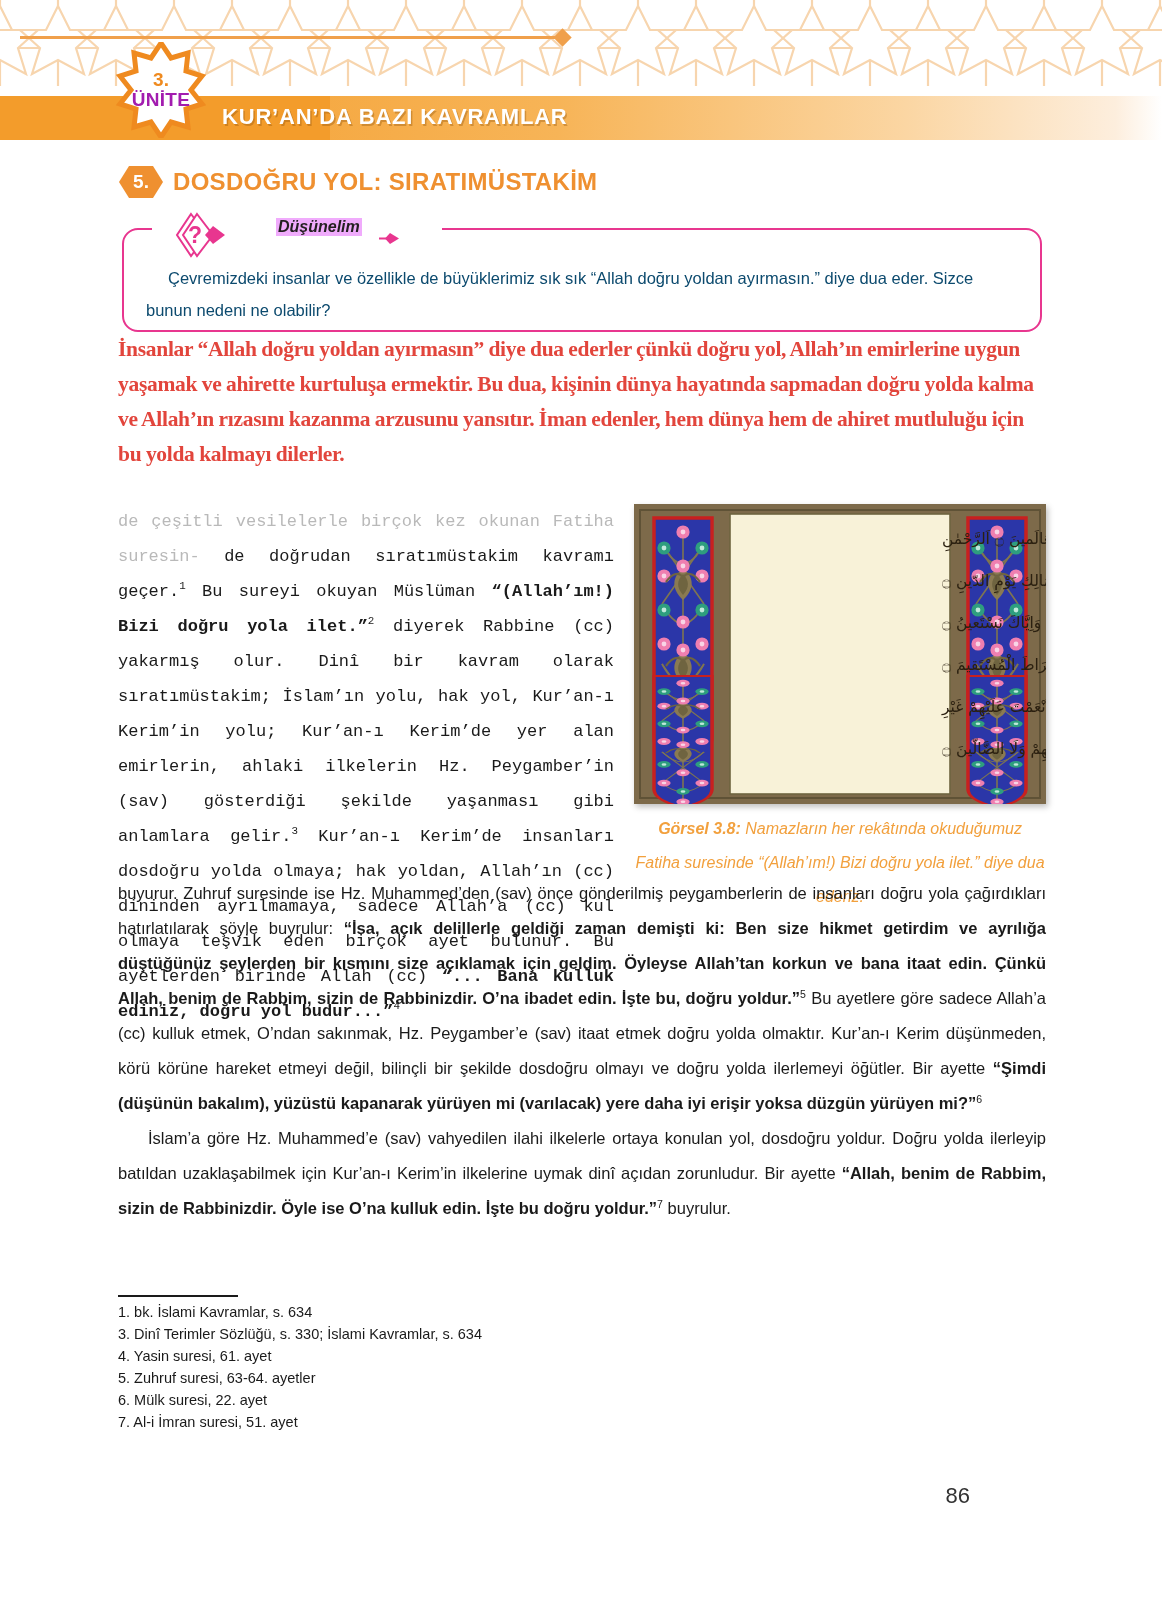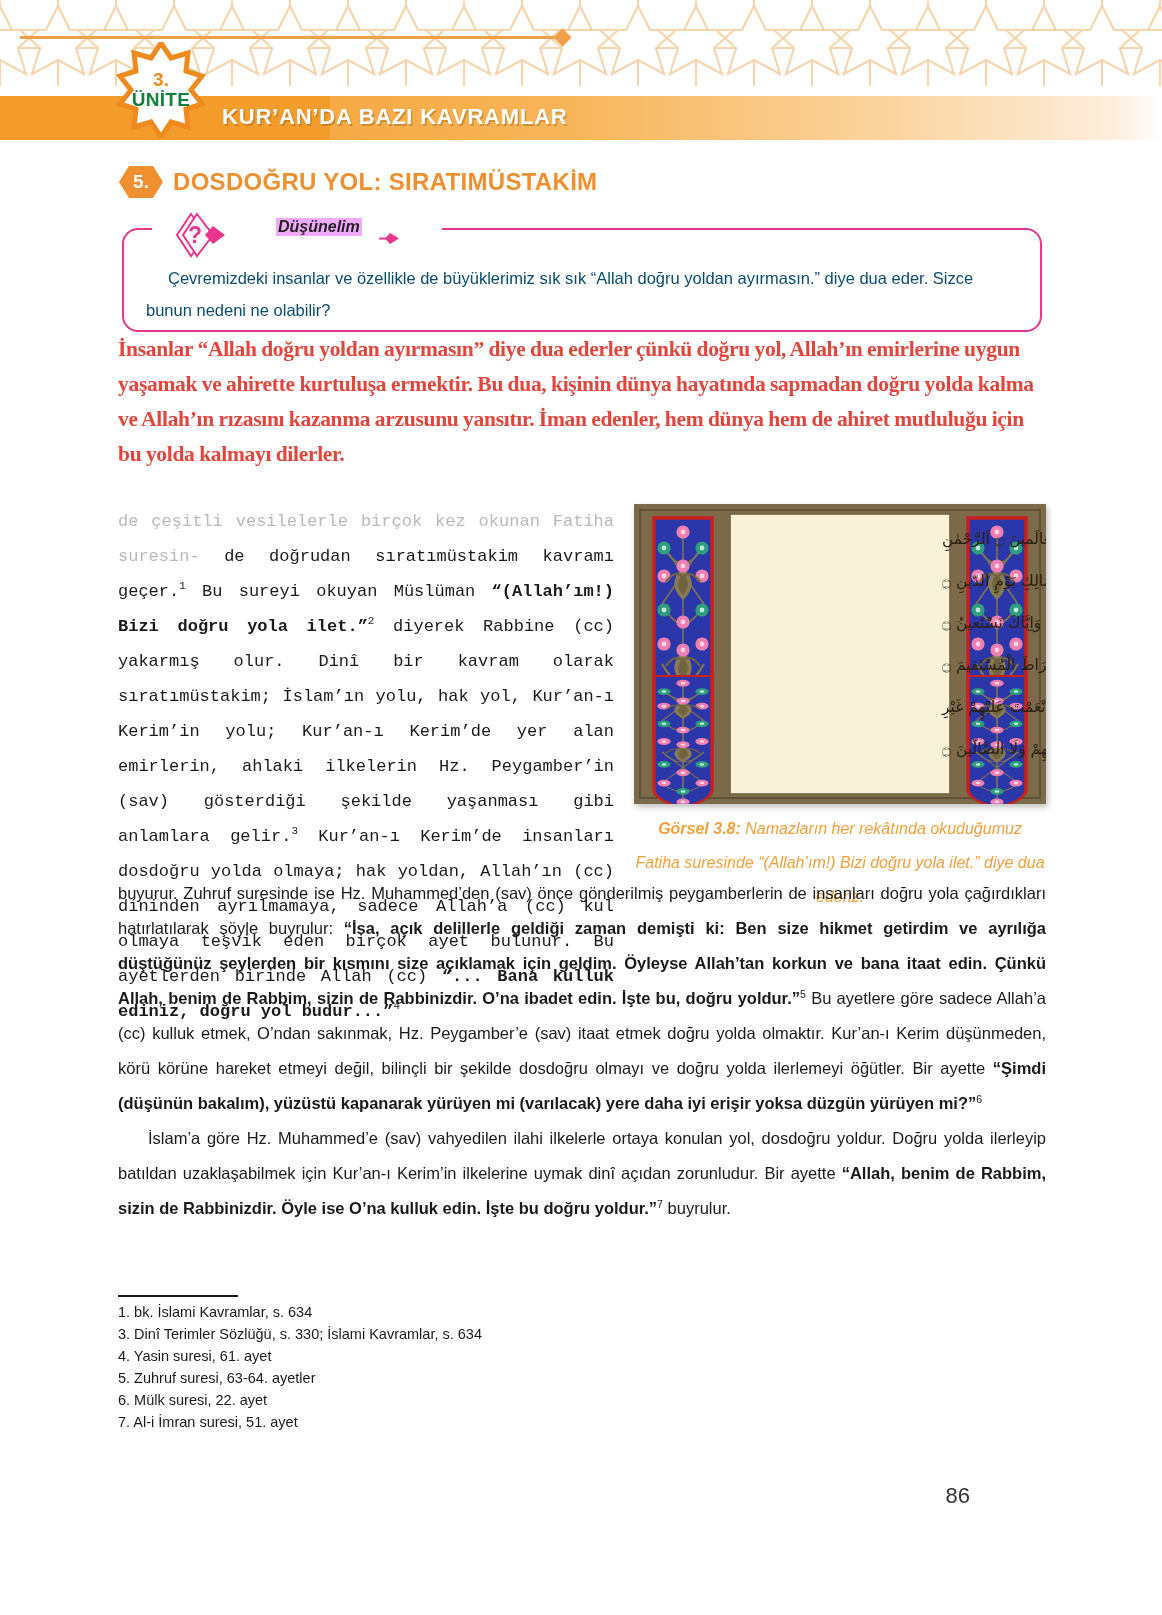--- a/index.html
+++ b/index.html
@@ -80,21 +80,21 @@
   }
   .unit-num {
     font-size: 19px;
     font-weight: bold;
     color: #ef8a1f;
     letter-spacing: 0px;
   }
   .unit-word {
     font-size: 19px;
     font-weight: bold;
-    color: #15803d;
+    color: #a21caf;
     letter-spacing: 0.3px;
   }
 
   .header-title {
     position: absolute;
     left: 222px;
     top: 104px;
     font-size: 22px;
     font-weight: bold;
     color: #ffffff;

